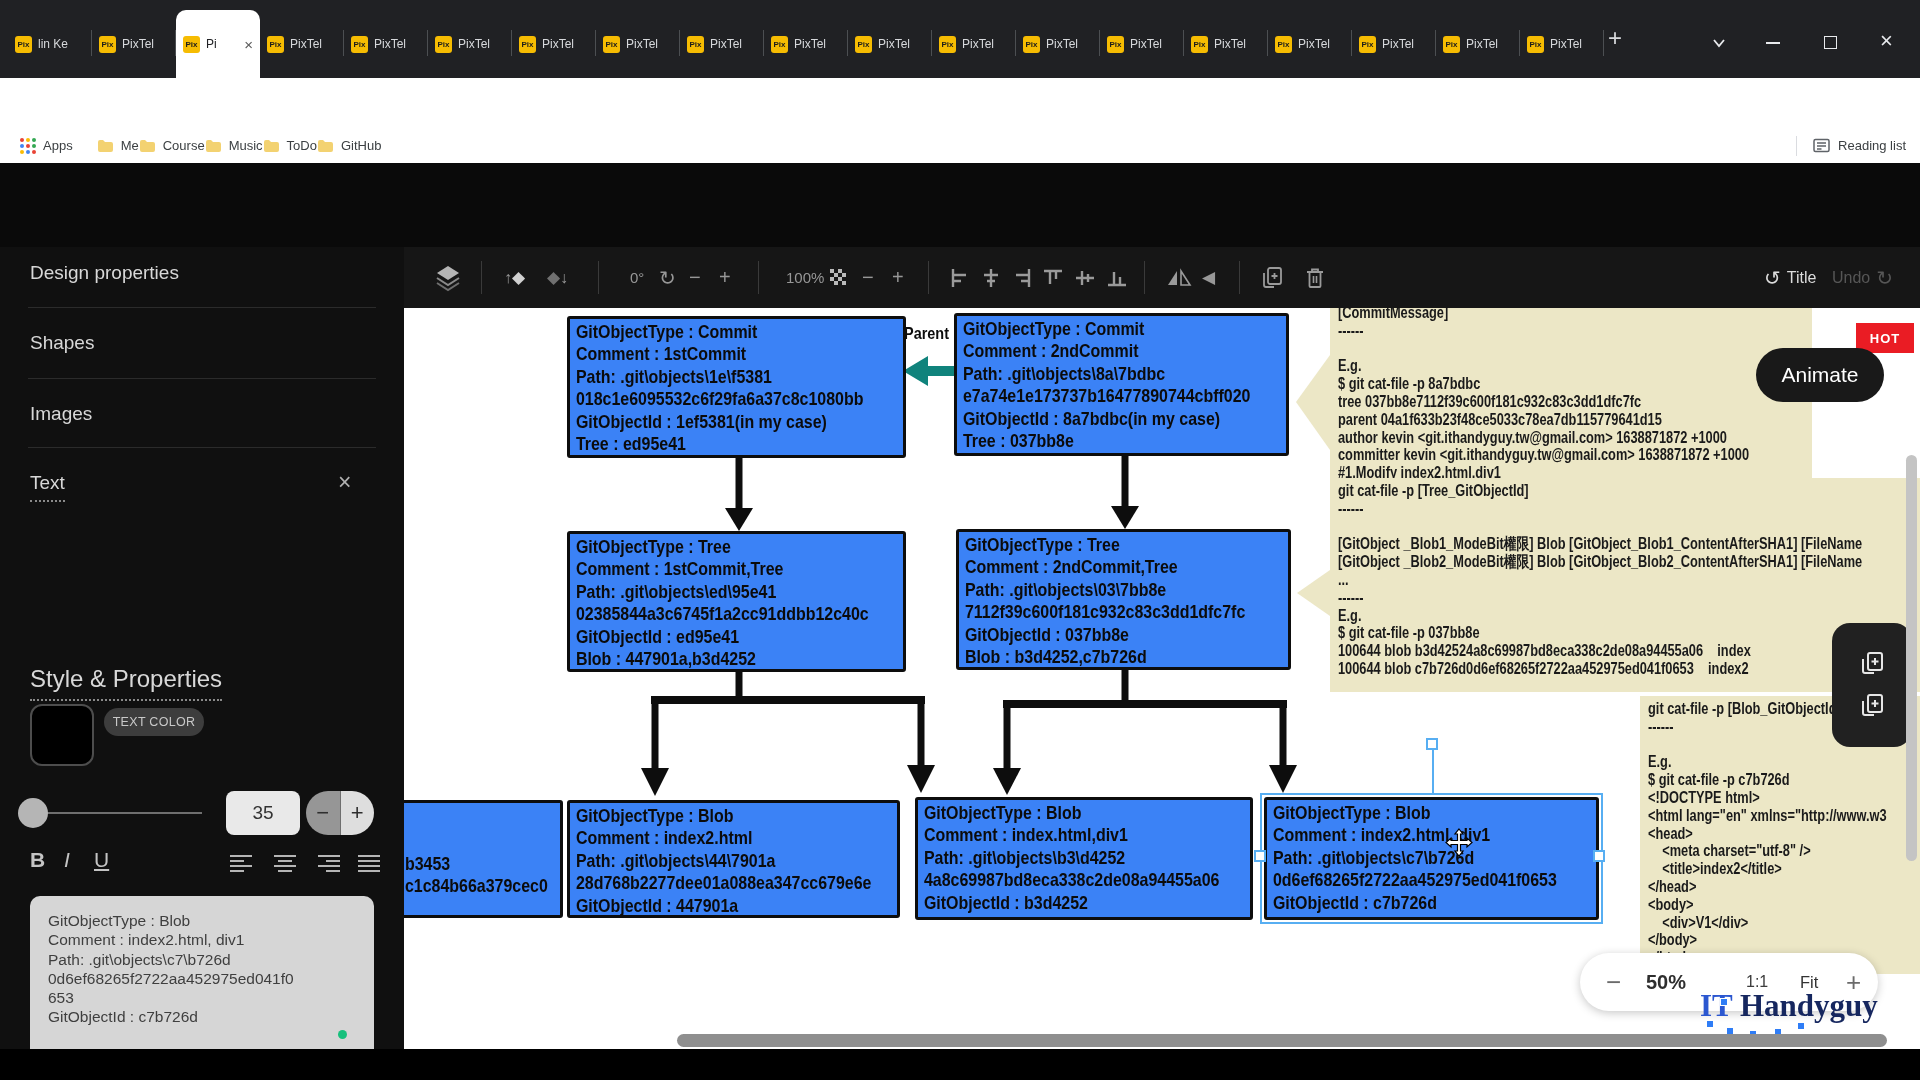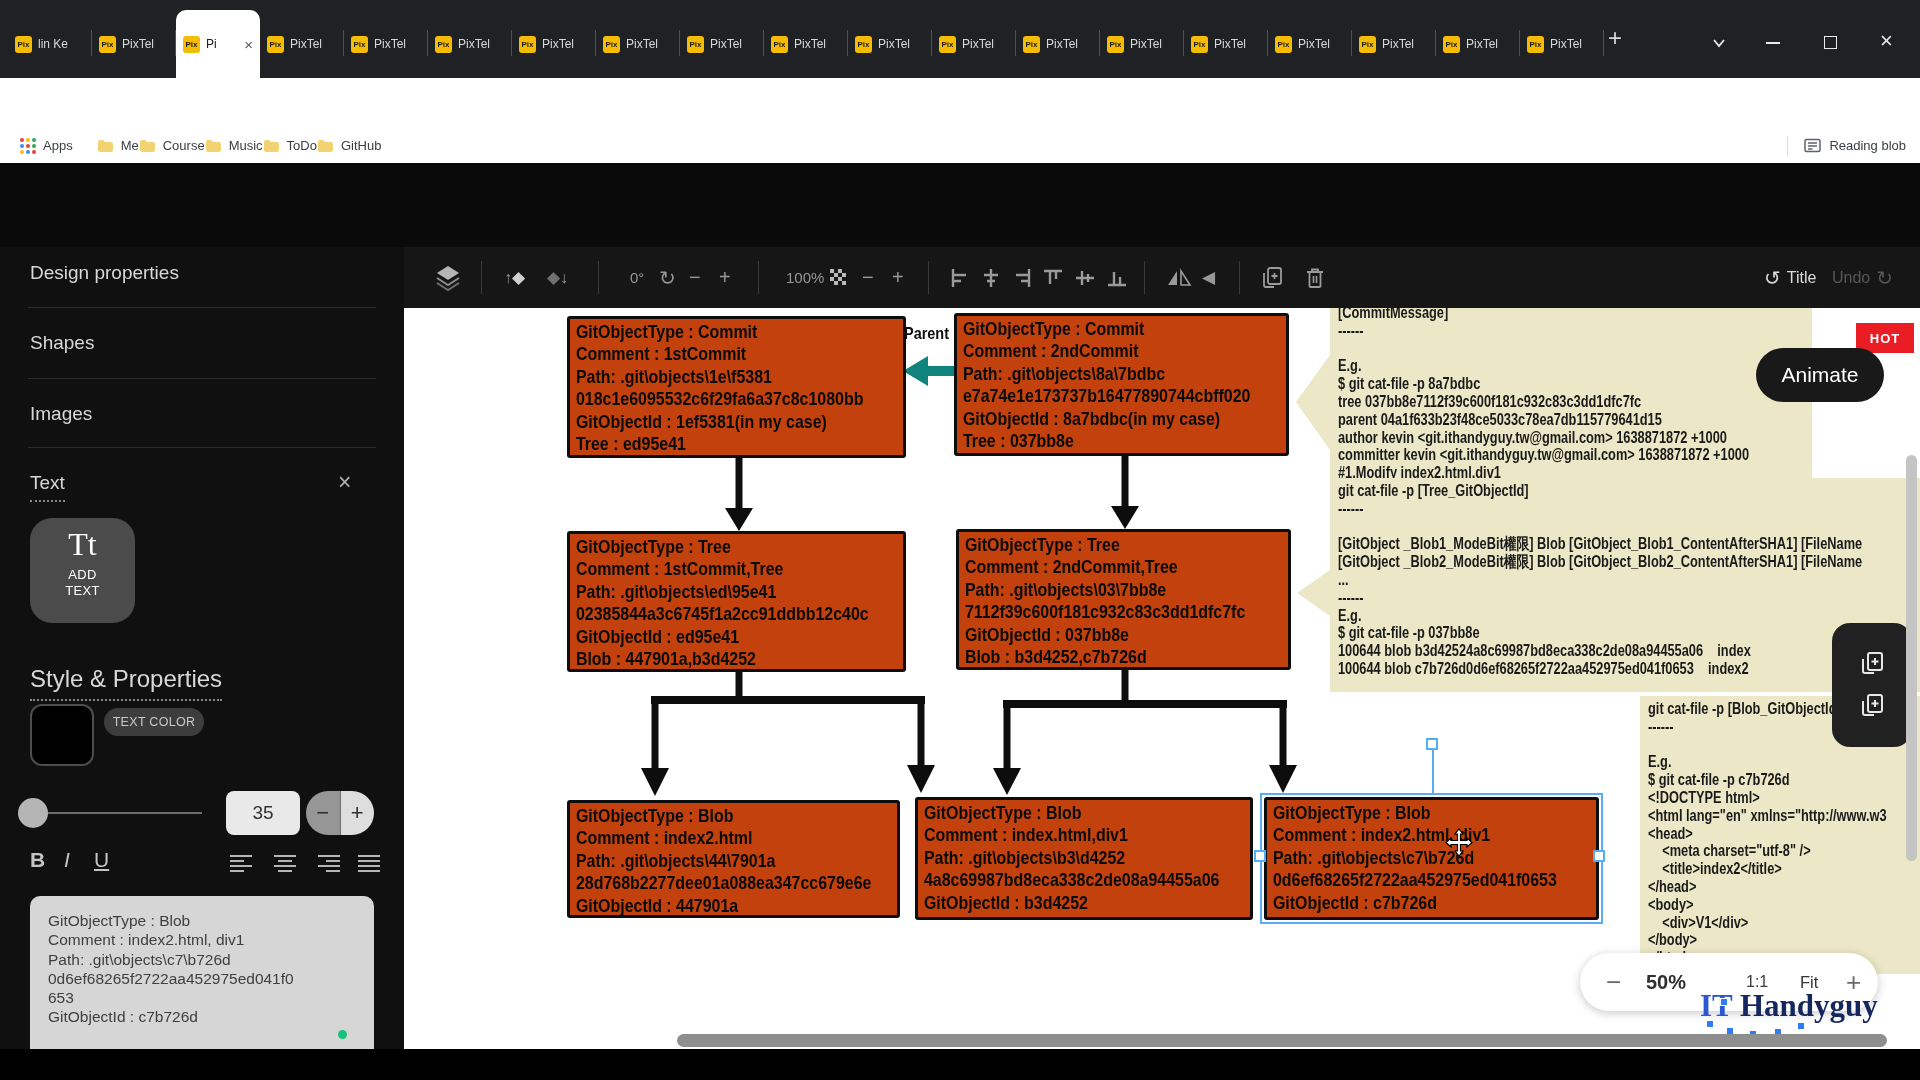--- a/index.html
+++ b/index.html
@@ -75,21 +75,21 @@
   .stepper .mi{flex:1;background:#969696;color:#2e2e2e;display:flex;align-items:center;justify-content:center;font-size:22px;border-right:1px solid #6f6f6f;}
   .stepper .pl{flex:1;background:#dedede;color:#2e2e2e;display:flex;align-items:center;justify-content:center;font-size:22px;}
   .fmt{position:absolute;top:601px;color:#c4c4c4;font-size:21px;}
   .al-svg{position:absolute;top:606px;}
   .tpanel{position:absolute;left:30px;top:649px;width:344px;height:153px;background:#d6d6d6;border-radius:10px 10px 0 0;
           box-sizing:border-box;padding:15px 18px;color:#3f3f3f;font-size:15.5px;}
   .tpl-line{line-height:19.3px;min-height:19.3px;white-space:nowrap;}
   .gdot{position:absolute;left:308px;top:134px;width:9px;height:9px;border-radius:50%;background:#17c07c;}
   
   .canvas{position:absolute;left:404px;top:308px;width:1516px;height:741px;background:#fff;overflow:hidden;}
-  .gbox{position:absolute;background:#c2410c;border:3px solid #0d0d0d;border-radius:3px;color:#0b0b0b;overflow:hidden;box-sizing:border-box;}
+  .gbox{position:absolute;background:#3b82f6;border:3px solid #0d0d0d;border-radius:3px;color:#0b0b0b;overflow:hidden;box-sizing:border-box;}
   .btxt{font-weight:700;font-size:19px;line-height:22.4px;transform:scaleX(.84);transform-origin:0 0;width:119%;
         padding:2px 0 0 7px;white-space:nowrap;}
   .bl{min-height:22.4px;}
   .note{position:absolute;background:#ece7c6;color:#1a1a1a;overflow:hidden;}
   .ntxt{font-weight:700;font-size:16px;line-height:17.8px;transform:scaleX(.8);transform-origin:0 0;width:125%;
         padding:4px 0 0 10px;}
   .nl{min-height:17.8px;white-space:pre;}
   .parent-lbl{position:absolute;left:500px;top:16px;font-weight:700;font-size:17px;color:#0d0d0d;
               transform:scaleX(.85);transform-origin:0 0;}
   .selbox{position:absolute;left:856px;top:485px;width:339px;height:127px;border:2px solid #57aef2;}
@@ -330,21 +330,21 @@
           </svg>
           <span>GitHub</span>
         </div>
       </div>
   </div>
   <div class="rlist">
     <svg width="17" height="15">
         <rect x="1" y="1.5" width="15" height="12" rx="1.5" fill="none" stroke="#5f6368" stroke-width="1.5"></rect>
         <path d="M4 5 H13 M4 8 H13 M4 11 H8.5" stroke="#5f6368" stroke-width="1.4"></path>
       </svg>
-    <span>Reading blob</span>
+    <span>Reading list</span>
   </div>
 
   <div class="phead">
     <div class="splash"></div>
     <div class="logotxt">PixTeller</div>
     <div class="pnav" style="left:236px">My designs</div>
     <div class="pnav" style="left:373px">Templates</div>
     <div class="pnav active" style="left:503px">Editor</div>
     <div class="ptitle"><span>Title:</span><b>T048_02</b></div>
     <div class="ptitle-line"></div>
@@ -457,24 +457,20 @@
 
   <div class="sidebar">
     <div class="sec" style="top:15px">Design properties</div>
     <div class="sdiv" style="top:60px"></div>
     <div class="sec" style="top:85px">Shapes</div>
     <div class="sdiv" style="top:131px"></div>
     <div class="sec" style="top:156px">Images</div>
     <div class="sdiv" style="top:200px"></div>
     <div class="sec dotted-u" style="top:225px">Text</div>
     <div class="sec-close">×</div>
-    <div class="addtile">
-      <span class="tt">Tt</span>
-      <span class="lbl"><span>ADD</span><br><span>TEXT</span></span>
-    </div>
     <div class="sec dotted-u" style="top:418px;font-size:24px">Style &amp; Properties</div>
     <div class="swatch"></div>
     <div class="tcpill">TEXT COLOR</div>
     <div class="strack"></div>
     <div class="sknob"></div>
     <div class="fsval">35</div>
     <div class="stepper">
       <span class="mi">−</span>
       <span class="pl">+</span>
     </div>
@@ -570,20 +566,26 @@
         </div>
     </div>
     <div class="gbox" style="left:552px;top:221px;width:335px;height:141px">
       <div class="btxt">
           <div class="bl">GitObjectType : Tree</div>
           <div class="bl">Comment : 2ndCommit,Tree</div>
           <div class="bl">Path: .git\objects\03\7bb8e</div>
           <div class="bl">7112f39c600f181c932c83c3dd1dfc7fc</div>
           <div class="bl">GitObjectId : 037bb8e</div>
           <div class="bl">Blob : b3d4252,c7b726d</div>
+        </div>
+    </div>
+    <div class="gbox" style="left:-34px;top:492px;width:193px;height:118px">
+      <div class="btxt" style="padding:50px 0 0 38px">
+          <div class="bl">b3453</div>
+          <div class="bl">c1c84b66a379cec0</div>
         </div>
     </div>
     <div class="gbox" style="left:163px;top:492px;width:333px;height:118px">
       <div class="btxt">
           <div class="bl">GitObjectType : Blob</div>
           <div class="bl">Comment : index2.html</div>
           <div class="bl">Path: .git\objects\44\7901a</div>
           <div class="bl">28d768b2277dee01a088ea347cc679e6e</div>
           <div class="bl">GitObjectId : 447901a</div>
         </div>

